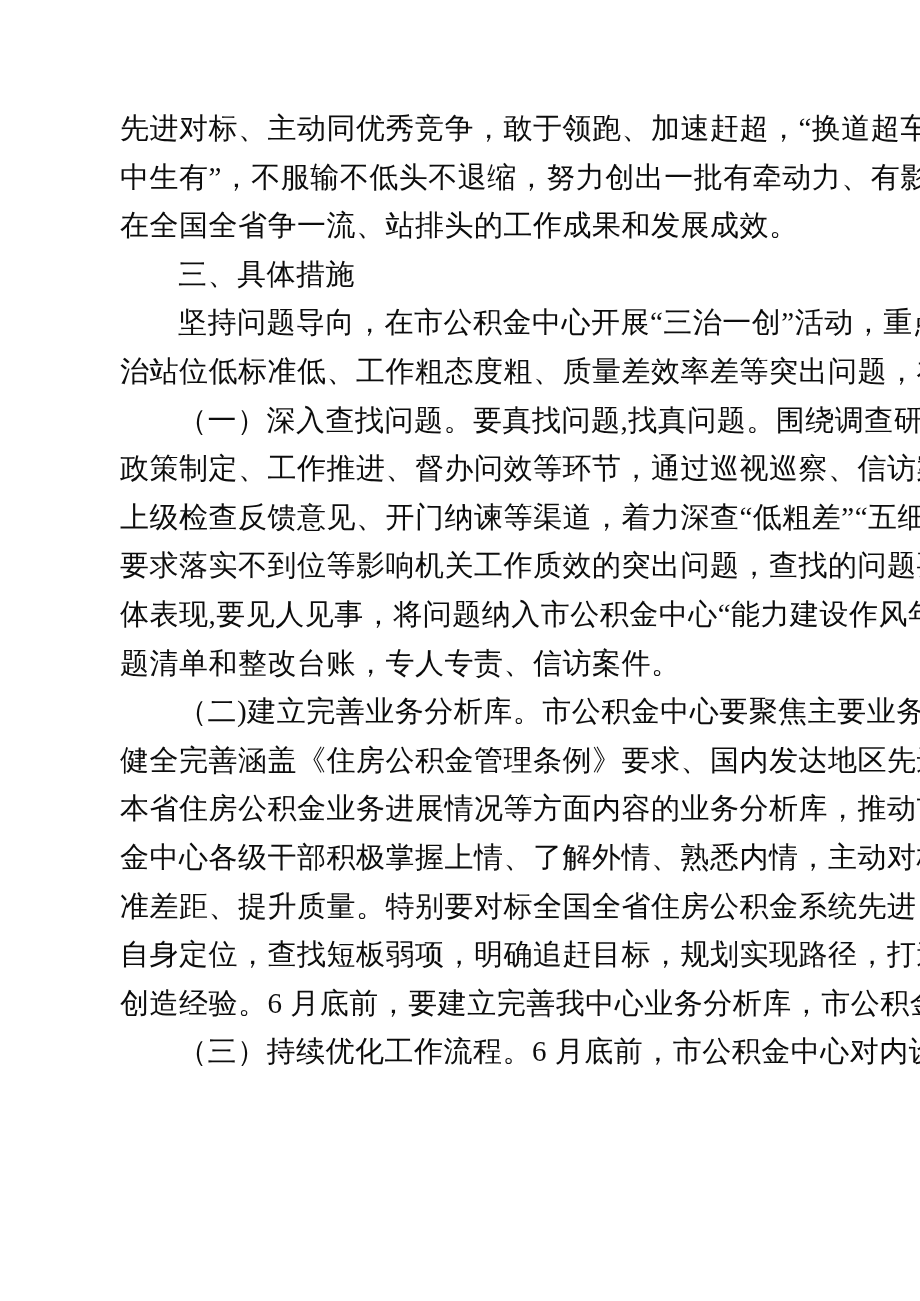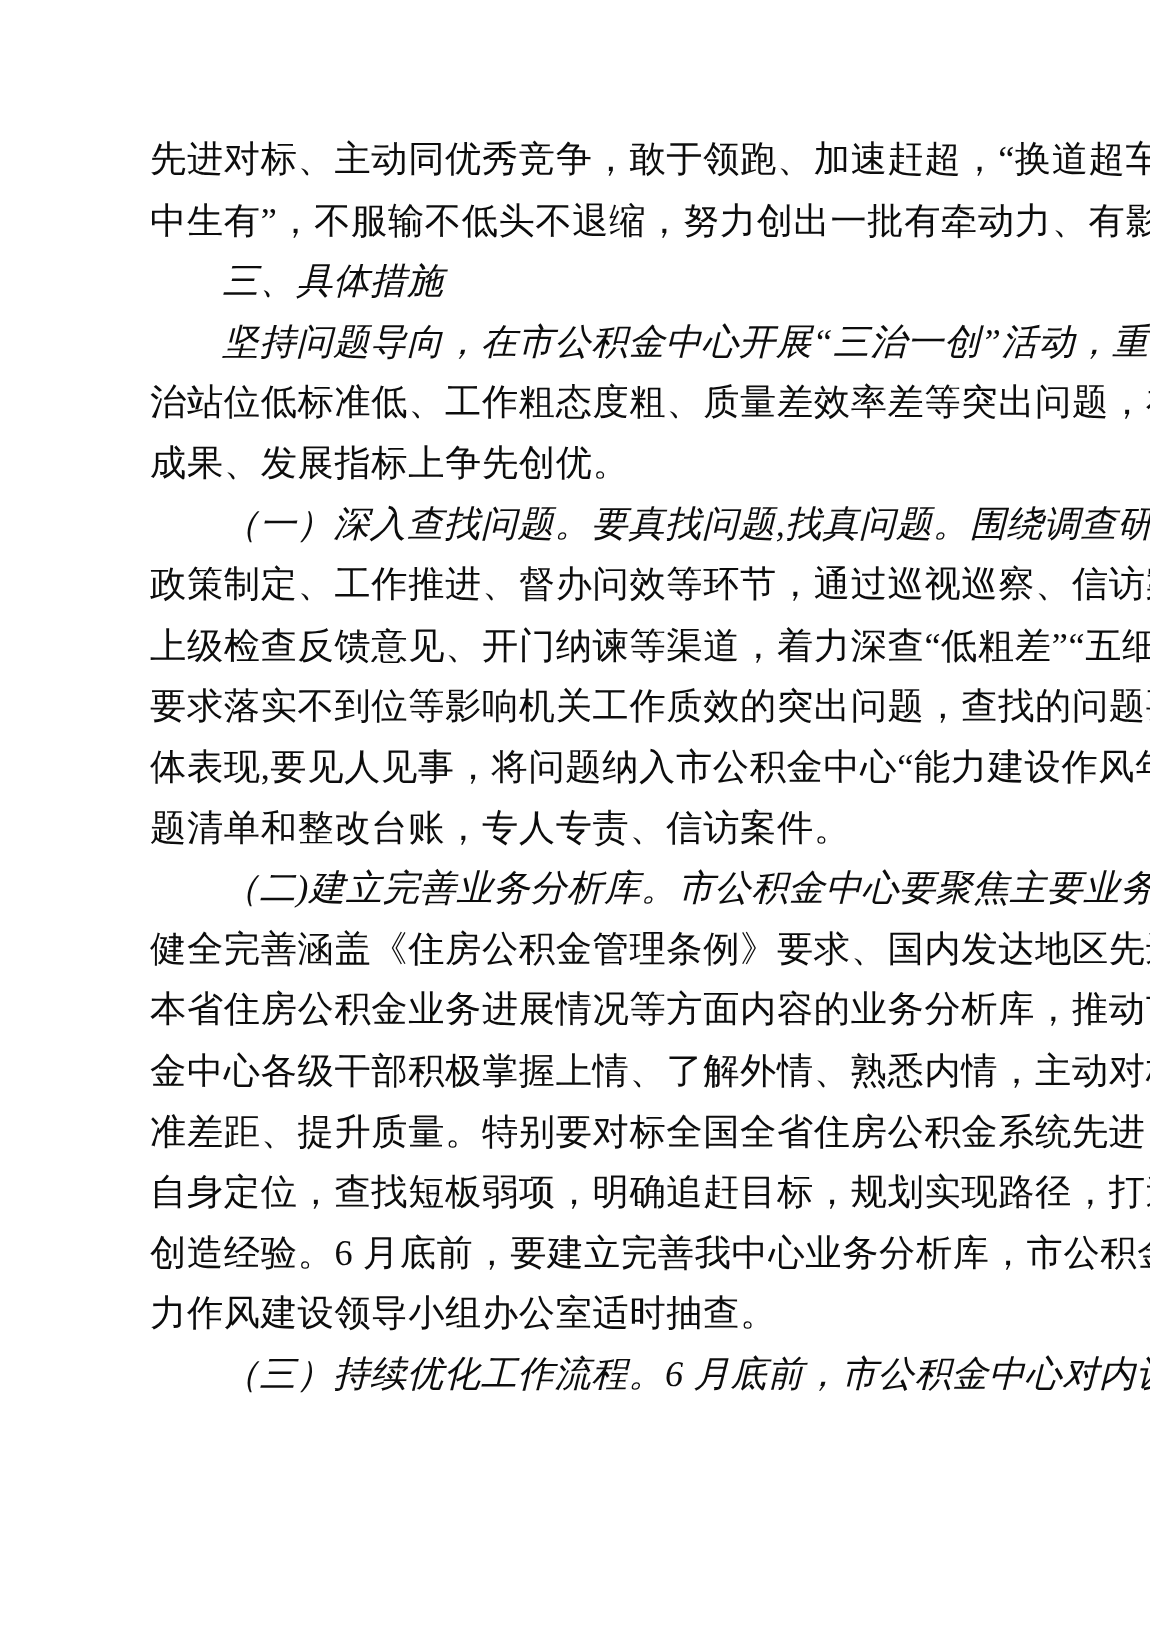--- a/index.html
+++ b/index.html
@@ -23,46 +23,44 @@
     font-family: "Liberation Serif", "DejaVu Serif", serif;
     font-size: 29px;
     color: #0d0d0d;
     height: 48.6px;
     line-height: 48.6px;
     white-space: nowrap;
     letter-spacing: 0.5px;
   }
   .indent {
     padding-left: 58px;
-    font-style: italic;
   }
   .heading {
     font-weight: normal;
   }
 </style>
 </head>
 <body>
 
 <div class="page">
   <div class="doc-body">
     <div class="line">先进对标、主动同优秀竞争，敢于领跑、加速赶超，“换道超车”“无</div>
     <div class="line">中生有”，不服输不低头不退缩，努力创出一批有牵动力、有影响力、</div>
+    <div class="line">在全国全省争一流、站排头的工作成果和发展成效。</div>
     <div class="line indent heading">三、具体措施</div>
     <div class="line indent">坚持问题导向，在市公积金中心开展“三治一创”活动，重点整</div>
     <div class="line">治站位低标准低、工作粗态度粗、质量差效率差等突出问题，在工作</div>
-    <div class="line">成果、发展指标上争先创优。</div>
     <div class="line indent">（一）深入查找问题。要真找问题,找真问题。围绕调查研究、</div>
     <div class="line">政策制定、工作推进、督办问效等环节，通过巡视巡察、信访案件、</div>
     <div class="line">上级检查反馈意见、开门纳谏等渠道，着力深查“低粗差”“五细”</div>
     <div class="line">要求落实不到位等影响机关工作质效的突出问题，查找的问题要有具</div>
     <div class="line">体表现,要见人见事，将问题纳入市公积金中心“能力建设作风年”问</div>
     <div class="line">题清单和整改台账，专人专责、信访案件。</div>
     <div class="line indent">（二)建立完善业务分析库。市公积金中心要聚焦主要业务工作，</div>
     <div class="line">健全完善涵盖《住房公积金管理条例》要求、国内发达地区先进经验、</div>
     <div class="line">本省住房公积金业务进展情况等方面内容的业务分析库，推动市公积</div>
     <div class="line">金中心各级干部积极掌握上情、了解外情、熟悉内情，主动对标、找</div>
     <div class="line">准差距、提升质量。特别要对标全国全省住房公积金系统先进，找准</div>
     <div class="line">自身定位，查找短板弱项，明确追赶目标，规划实现路径，打造亮点、</div>
     <div class="line">创造经验。6 月底前，要建立完善我中心业务分析库，市公积金中心能</div>
-    <div class="line">力作风建设领导小组办公室适时抽查。</div>
     <div class="line indent">（三）持续优化工作流程。6 月底前，市公积金中心对内设机构</div>
   </div>
 </div>
 
 </body></html>

